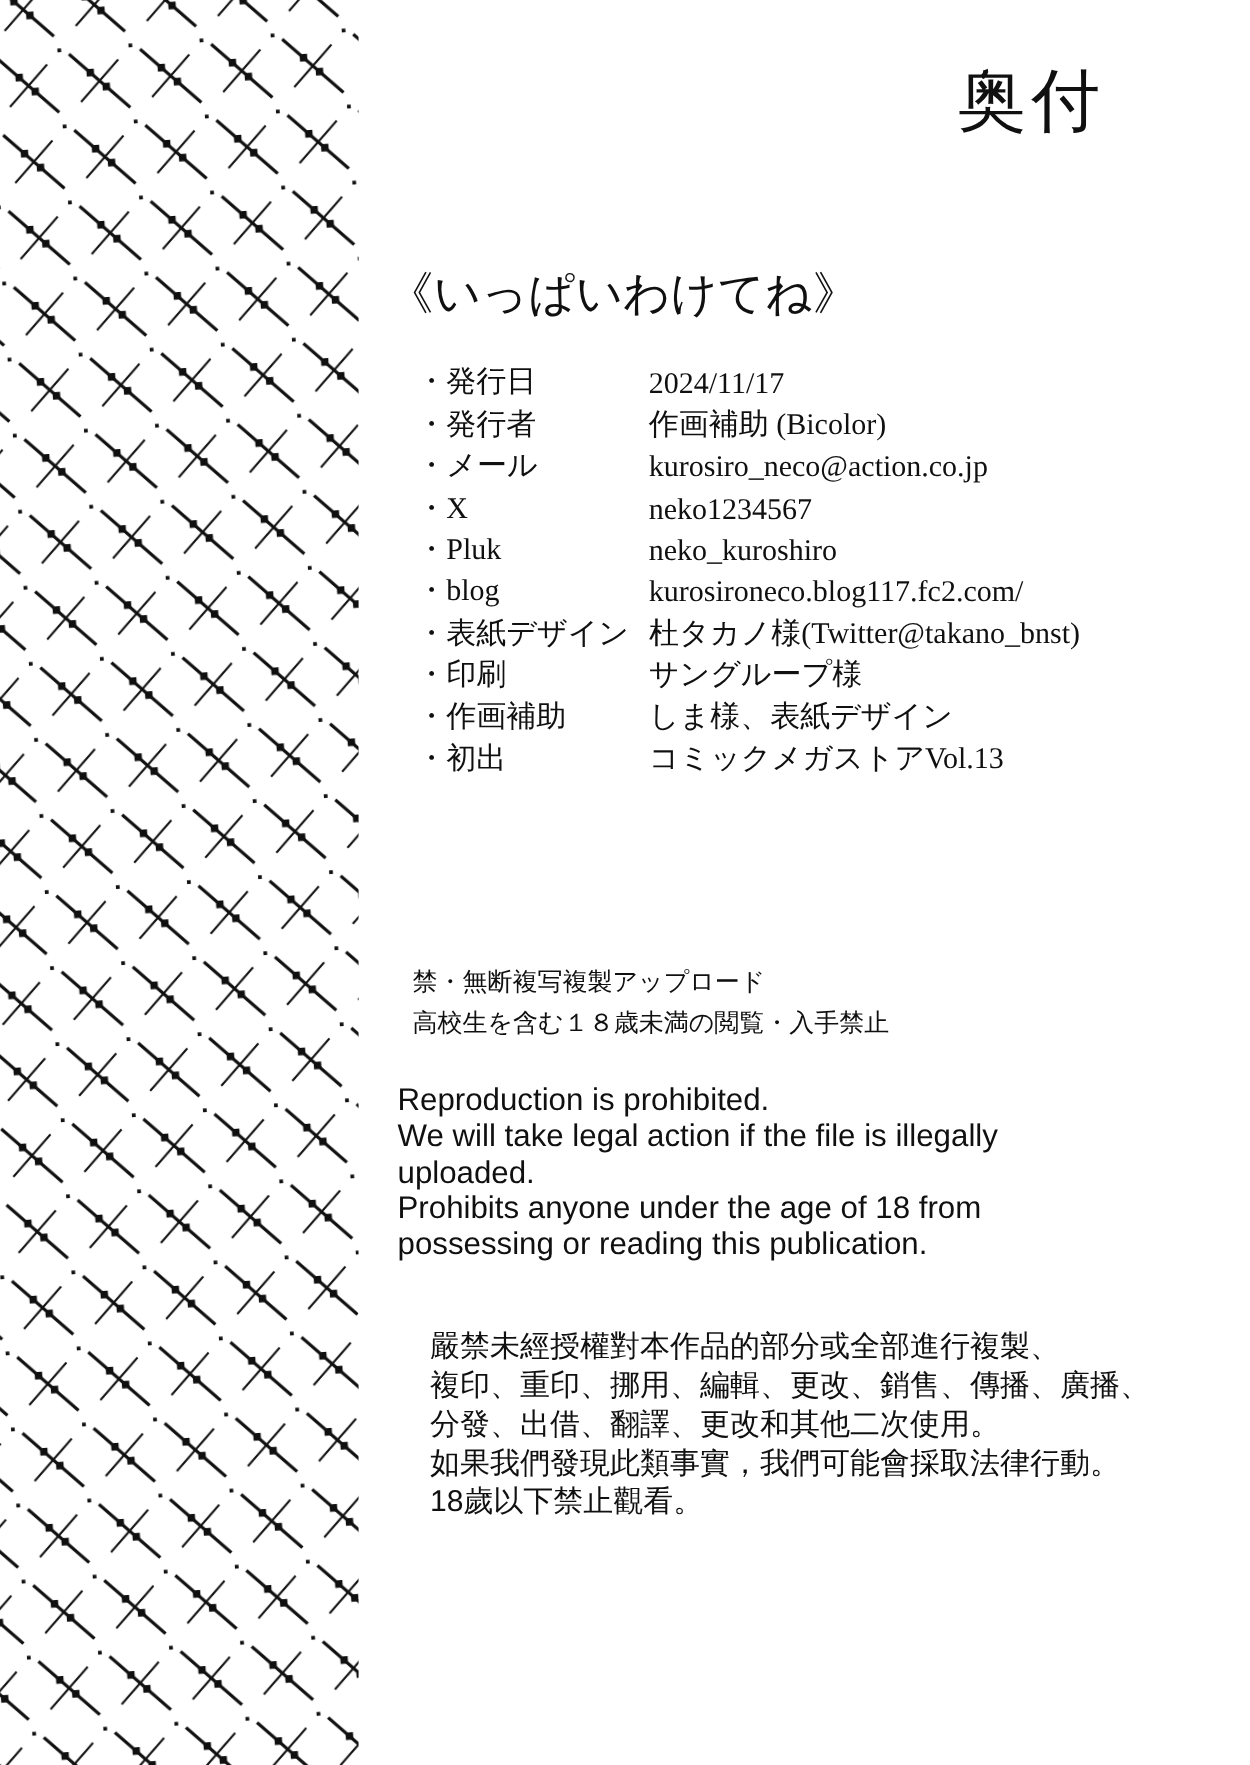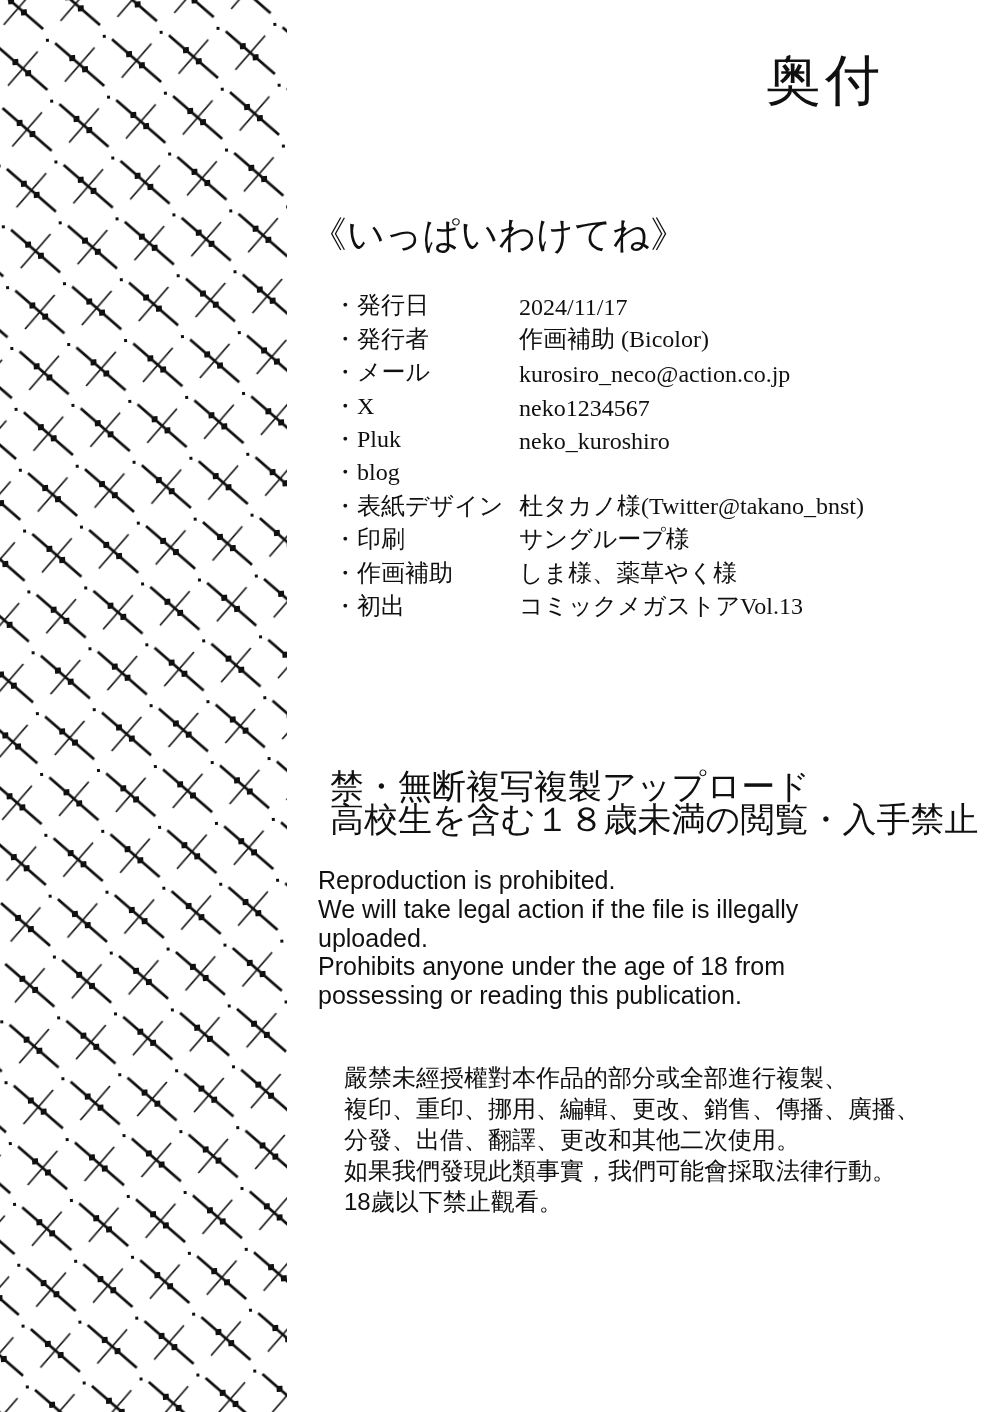--- a/index.html
+++ b/index.html
@@ -31,21 +31,21 @@
     font-size:24px;
   }
   .info-row{
     display:flex;height:33.4px;align-items:flex-end;white-space:nowrap;
   }
   .info-label{flex:0 0 170px;}
   .info-value{flex:1;margin-left:16px;}
   
   .warning-ja{
     position:absolute;left:330px;top:770px;
-    font-size:34px;line-height:33px;white-space:nowrap;
+    font-size:20px;line-height:33px;white-space:nowrap;
   }
   
   .warning-en{
     position:absolute;left:318px;top:866px;
     font-family:"Liberation Sans","DejaVu Sans",sans-serif;
     font-size:25px;line-height:28.8px;white-space:nowrap;
   }
   
   .warning-zh{
     position:absolute;left:344px;top:1062px;
@@ -93,32 +93,33 @@
     <div class="info-row">
       <span class="info-label">・X</span>
       <span class="info-value">neko1234567</span>
     </div>
     <div class="info-row">
       <span class="info-label">・Pluk</span>
       <span class="info-value">neko_kuroshiro</span>
     </div>
     <div class="info-row">
       <span class="info-label">・blog</span>
+      <span class="info-value">kurosironeco.blog117.fc2.com/</span>
     </div>
     <div class="info-row">
       <span class="info-label">・表紙デザイン</span>
       <span class="info-value">杜タカノ様(Twitter@takano_bnst)</span>
     </div>
     <div class="info-row">
       <span class="info-label">・印刷</span>
       <span class="info-value">サングループ様</span>
     </div>
     <div class="info-row">
       <span class="info-label">・作画補助</span>
-      <span class="info-value">しま様、薬草やく様</span>
+      <span class="info-value">しま様、表紙デザイン</span>
     </div>
     <div class="info-row">
       <span class="info-label">・初出</span>
       <span class="info-value">コミックメガストアVol.13</span>
     </div>
   </div>
 
   <div class="warning-ja">
     <div>禁・無断複写複製アップロード</div>
     <div>高校生を含む１８歳未満の閲覧・入手禁止</div>

